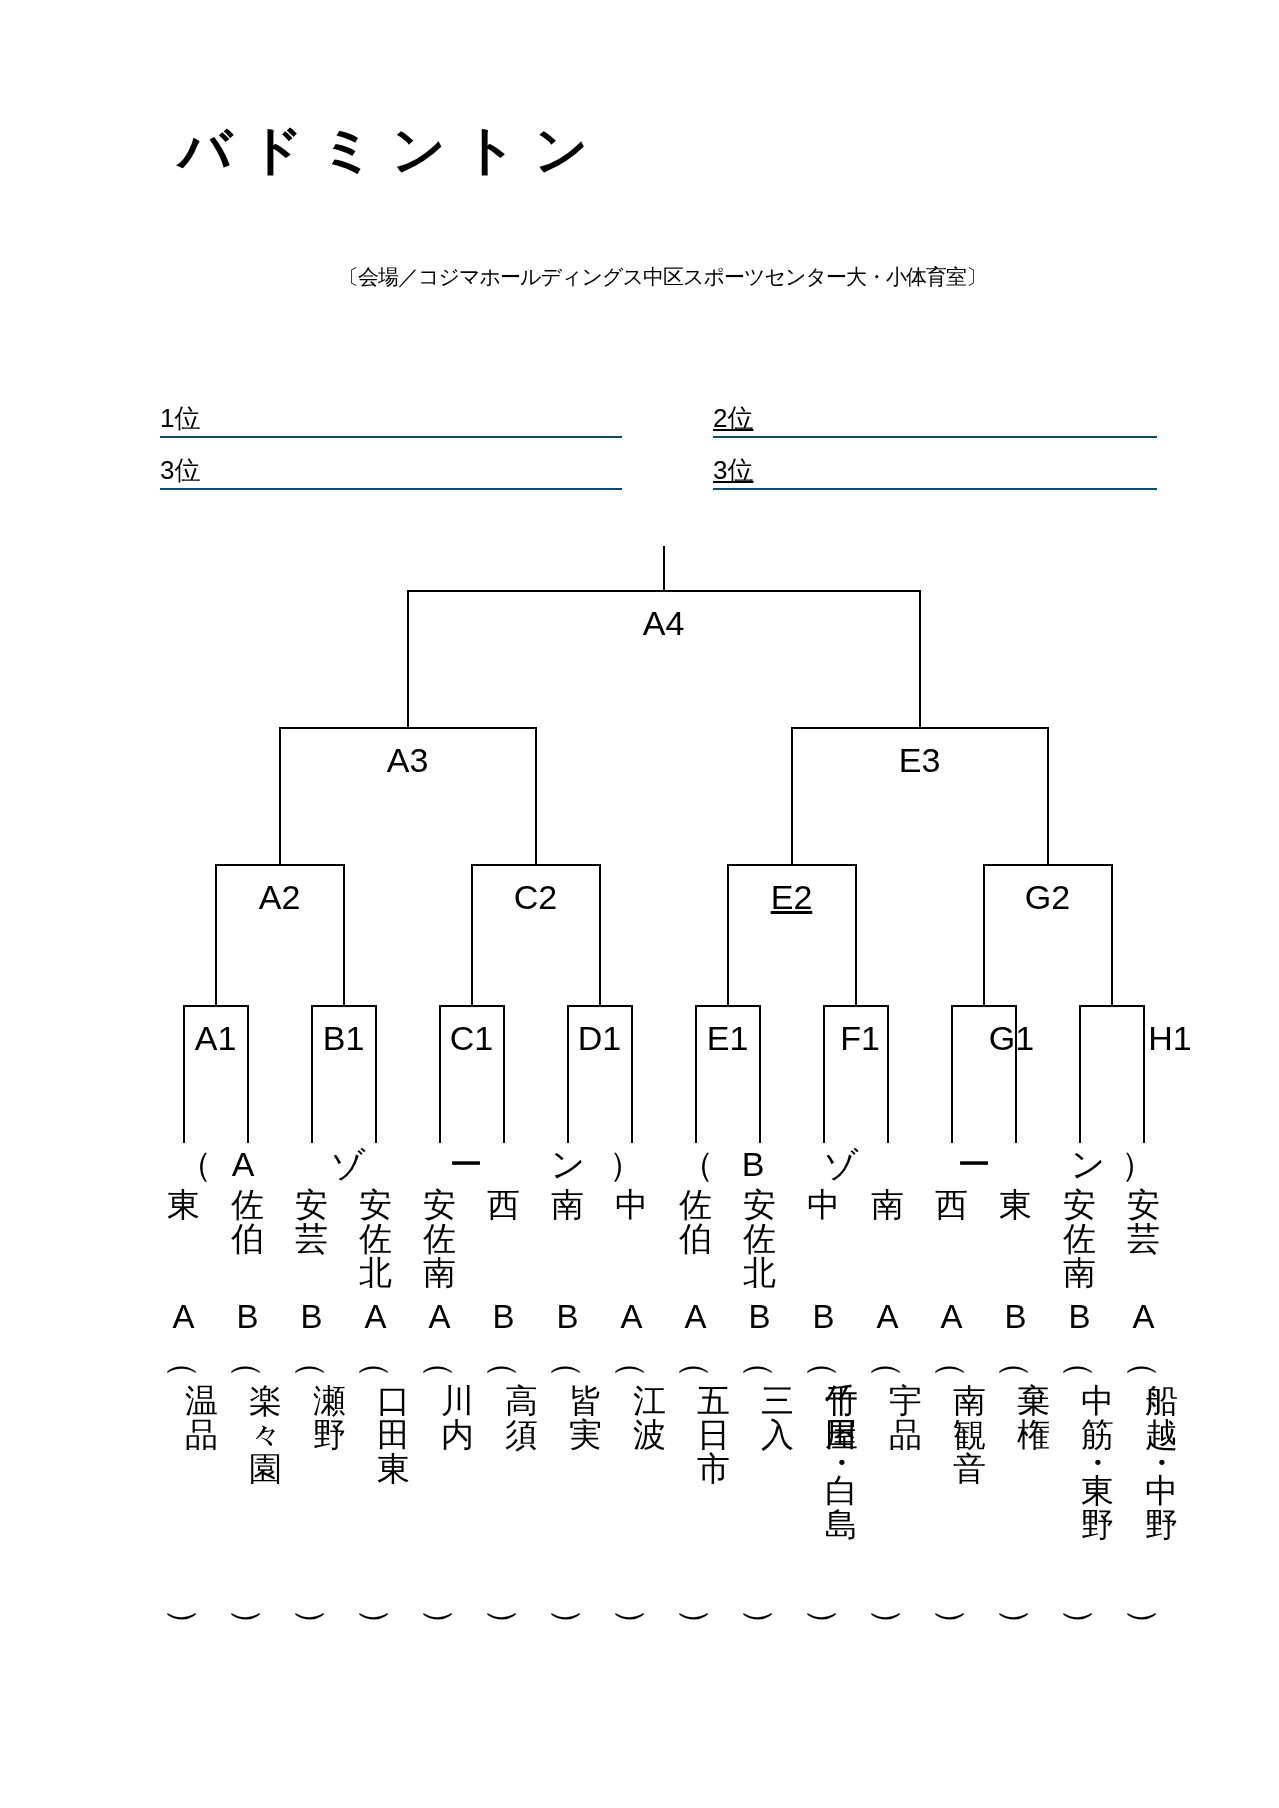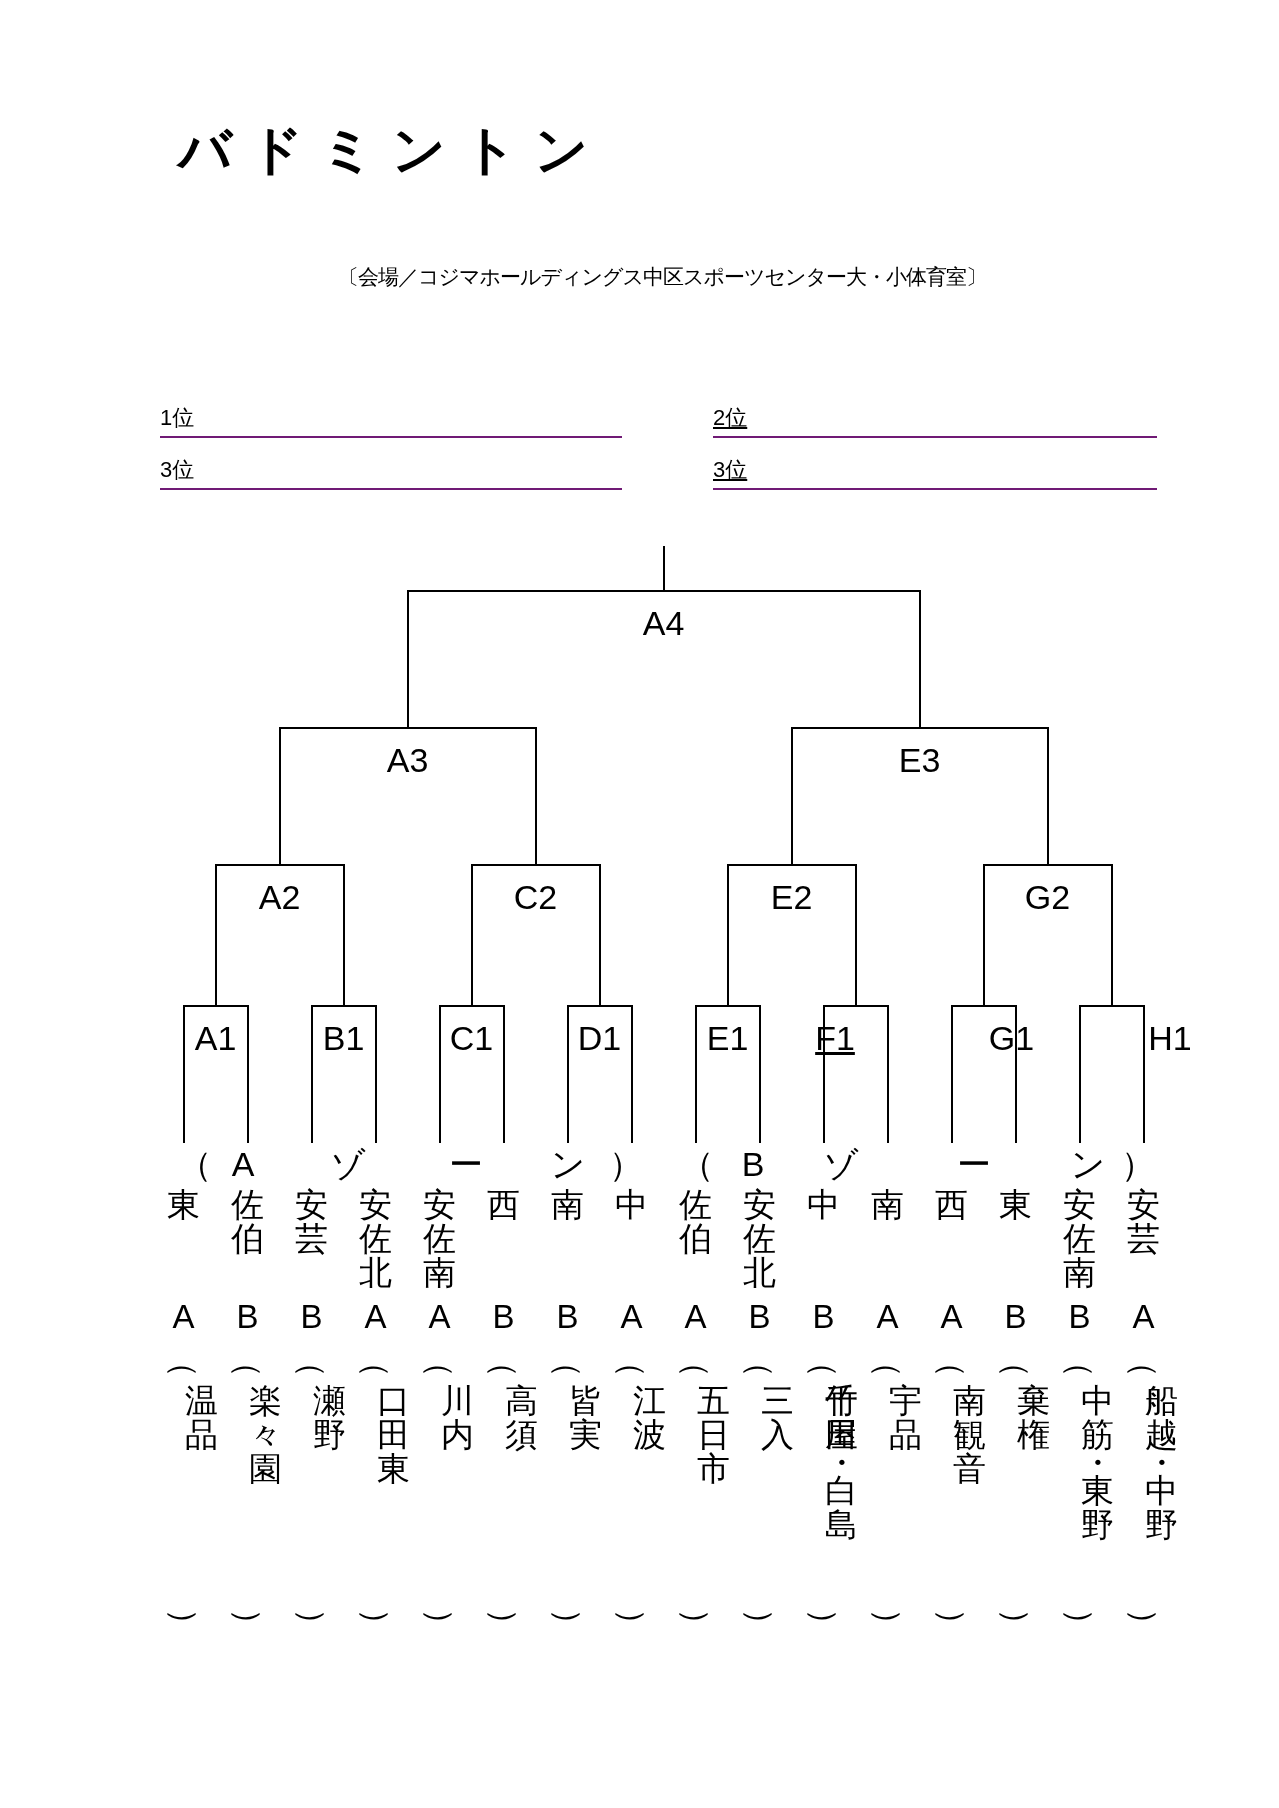--- a/index.html
+++ b/index.html
@@ -10,22 +10,22 @@
   .abs{position:absolute;}
   #title{
     left:178px;top:122px;font-size:53px;font-weight:700;
     letter-spacing:17px;line-height:1.05;white-space:nowrap;text-align:center;
   }
   #venue{
     left:338px;top:264px;font-size:21px;font-weight:500;
     letter-spacing:-1px;line-height:1.2;white-space:nowrap;
   }
   .rank{
-    height:36px;border-bottom:2px solid #701a75;
-    font-size:22px;font-weight:500;line-height:36px;white-space:nowrap;
+    height:36px;border-bottom:2px solid #0c4a6e;
+    font-size:26px;font-weight:500;line-height:36px;white-space:nowrap;
   }
   .rank.row0{top:400px;}
   .rank.row1{top:452px;}
   .rank.left{left:160px;width:462px;}
   .rank.right{left:713px;width:444px;text-decoration:underline;}
   #bracket-svg{left:0;top:0;}
   .blabel{
     font-size:34px;font-weight:500;line-height:1;
     transform:translateX(-50%);white-space:nowrap;
   }
@@ -67,28 +67,28 @@
 <svg class="abs" id="bracket-svg" width="1279" height="1808" viewBox="0 0 1279 1808" shape-rendering="crispEdges">
   <path id="bracket-path" d="M663.5 546 V591 M407.5 728 V591 H919.5 V728 M279.5 865 V728 H535.5 V865 M791.5 865 V728 H1047.5 V865 M215.5 1006 V865 H343.5 V1006 M471.5 1006 V865 H599.5 V1006 M727.5 1006 V865 H855.5 V1006 M983.5 1006 V865 H1111.5 V1006 M183.5 1143 V1006 H247.5 V1143 M311.5 1143 V1006 H375.5 V1143 M439.5 1143 V1006 H503.5 V1143 M567.5 1143 V1006 H631.5 V1143 M695.5 1143 V1006 H759.5 V1143 M823.5 1143 V1006 H887.5 V1143 M951.5 1143 V1006 H1015.5 V1143 M1079.5 1143 V1006 H1143.5 V1143" fill="none" stroke="#000000" stroke-width="2"></path>
 </svg>
 
 <div id="generated-root" class="abs" style="left:0;top:0;">
     <div class="abs blabel" style="left: 663.5px; top: 606px;">A4</div>
     <div class="abs blabel" style="left: 407.5px; top: 743px;">A3</div>
     <div class="abs blabel" style="left: 919.5px; top: 743px;">E3</div>
     <div class="abs blabel" style="left: 279.5px; top: 880px;">A2</div>
     <div class="abs blabel" style="left: 535.5px; top: 880px;">C2</div>
-    <div class="abs blabel" style="left: 791.5px; top: 880px;">E2</div>
+    <div class="abs blabel" style="left: 791.5px; top: 880px; text-decoration: underline;">E2</div>
     <div class="abs blabel" style="left: 1047.5px; top: 880px;">G2</div>
     <div class="abs blabel" style="left: 215.5px; top: 1021px;">A1</div>
     <div class="abs blabel" style="left: 343.5px; top: 1021px;">B1</div>
     <div class="abs blabel" style="left: 471.5px; top: 1021px;">C1</div>
     <div class="abs blabel" style="left: 599.5px; top: 1021px;">D1</div>
     <div class="abs blabel" style="left: 727.5px; top: 1021px;">E1</div>
-    <div class="abs blabel" style="left: 835px; top: 1021px; text-decoration: underline;">F1</div>
+    <div class="abs blabel" style="left: 860px; top: 1021px;">F1</div>
     <div class="abs blabel" style="left: 983.5px; top: 1021px; margin-left: 28px;">G1</div>
     <div class="abs blabel" style="left: 1170px; top: 1021px; text-align: right;">H1</div>
     <div class="abs zchar" style="left: 195px; top: 1147px;">（</div>
     <div class="abs zchar" style="left: 243px; top: 1147px;">A</div>
     <div class="abs zchar" style="left: 348px; top: 1147px;">ゾ</div>
     <div class="abs zchar" style="left: 466px; top: 1147px;">ー</div>
     <div class="abs zchar" style="left: 568px; top: 1147px;">ン</div>
     <div class="abs zchar" style="left: 626px; top: 1147px;">）</div>
     <div class="abs zchar" style="left: 697px; top: 1147px;">（</div>
     <div class="abs zchar" style="left: 753px; top: 1147px;">B</div>

